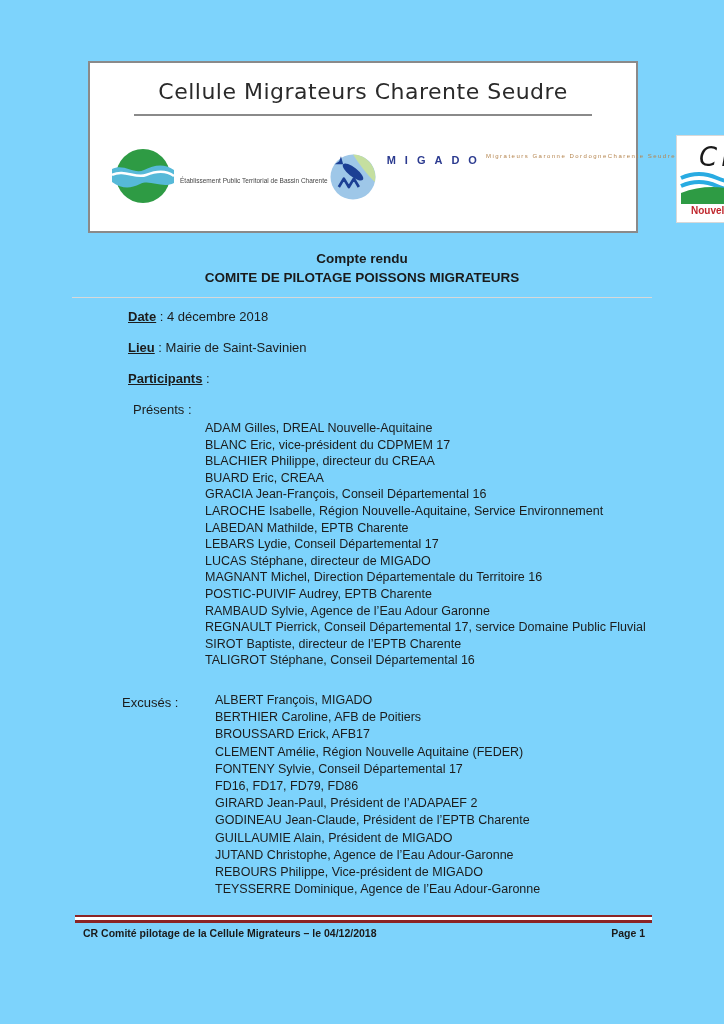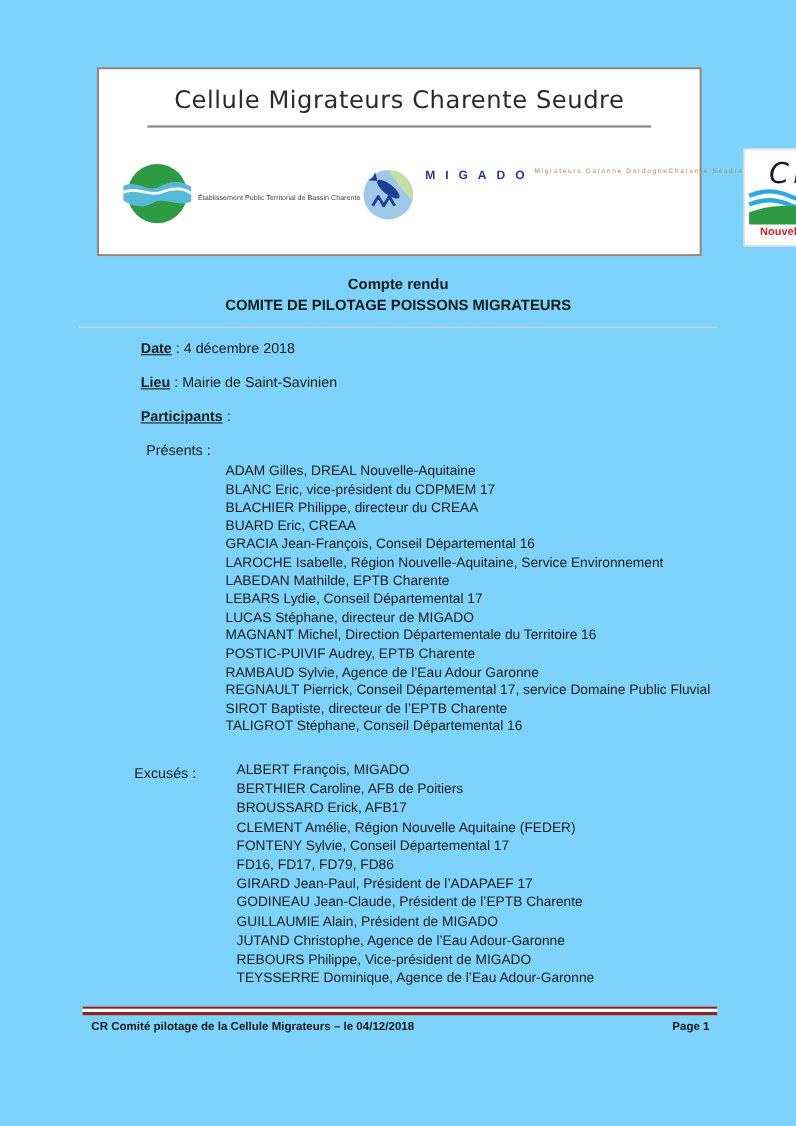--- a/index.html
+++ b/index.html
@@ -155,21 +155,21 @@
     </div>
 
   <div class="group-heading excuses-heading">Excusés :</div>
   <div class="person-list excuses-list">
       <div class="person-line">ALBERT François, MIGADO</div>
       <div class="person-line">BERTHIER Caroline, AFB de Poitiers</div>
       <div class="person-line">BROUSSARD Erick, AFB17</div>
       <div class="person-line">CLEMENT Amélie, Région Nouvelle Aquitaine (FEDER)</div>
       <div class="person-line">FONTENY Sylvie, Conseil Départemental 17</div>
       <div class="person-line">FD16, FD17, FD79, FD86</div>
-      <div class="person-line">GIRARD Jean-Paul, Président de l’ADAPAEF 17</div>
+      <div class="person-line">GIRARD Jean-Paul, Président de l’ADAPAEF 2</div>
       <div class="person-line">GODINEAU Jean-Claude, Président de l’EPTB Charente</div>
       <div class="person-line">GUILLAUMIE Alain, Président de MIGADO</div>
       <div class="person-line">JUTAND Christophe, Agence de l’Eau Adour-Garonne</div>
       <div class="person-line">REBOURS Philippe, Vice-président de MIGADO</div>
       <div class="person-line">TEYSSERRE Dominique, Agence de l’Eau Adour-Garonne</div>
     </div>
 
   <div class="footer-rule"></div>
   <div class="footer-text">
     <span>CR Comité pilotage de la Cellule Migrateurs – le  04/12/2018</span>

